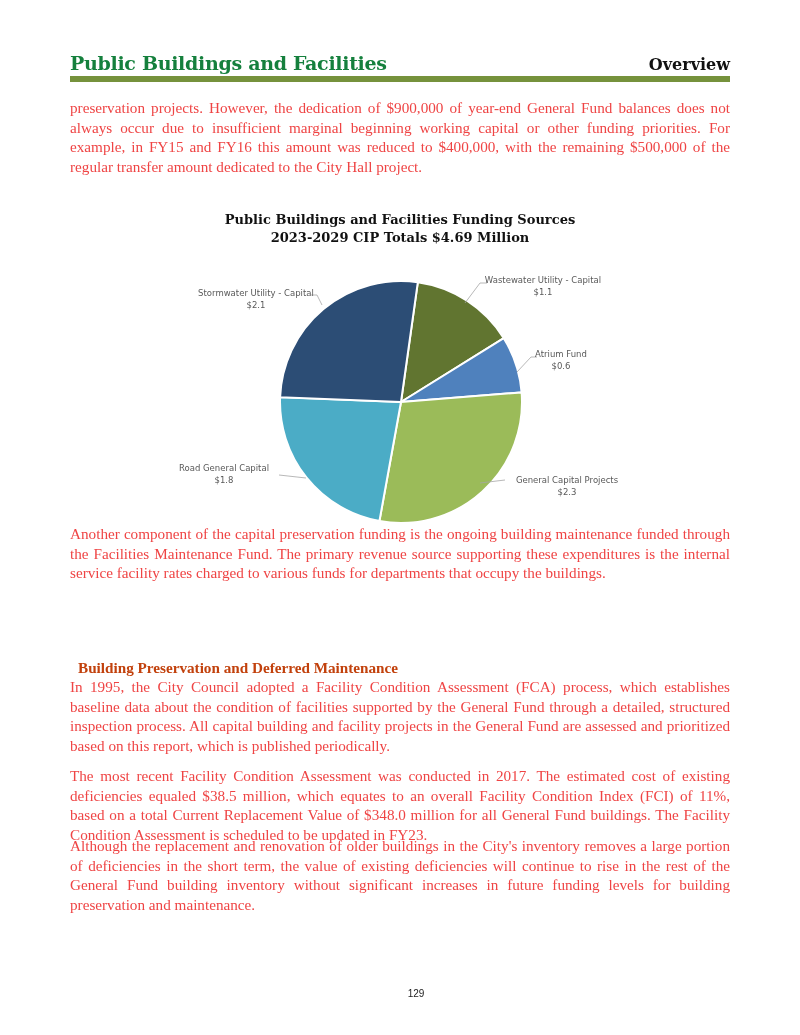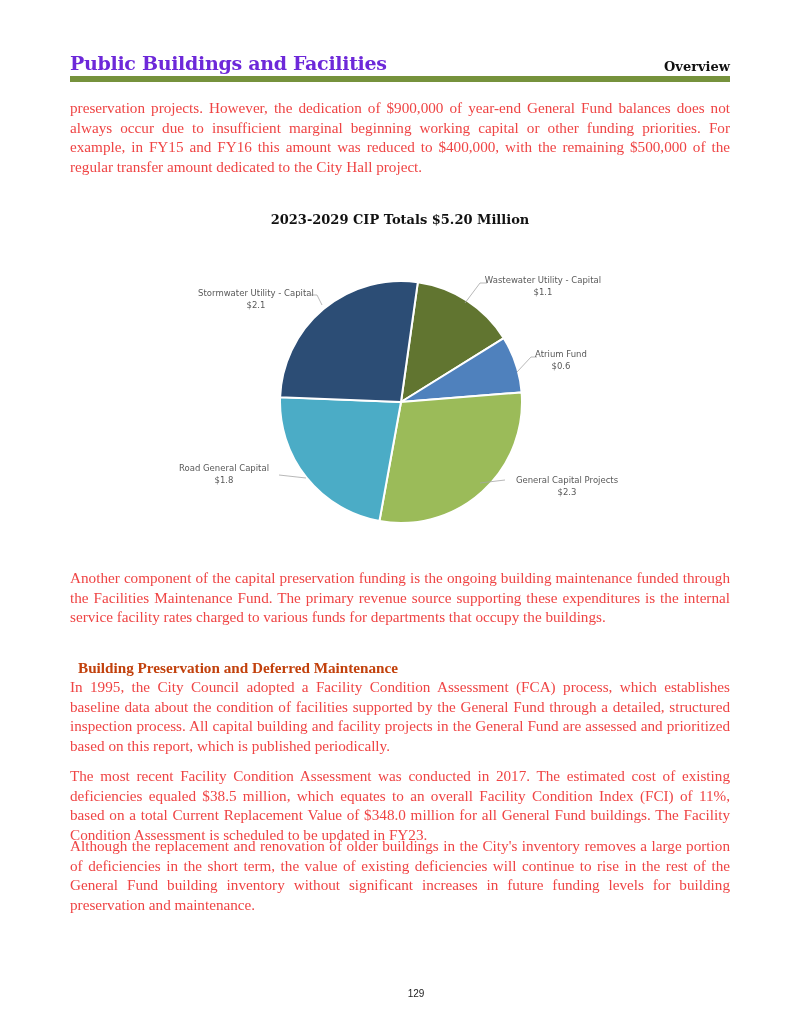--- a/index.html
+++ b/index.html
@@ -2,25 +2,25 @@
 <html><head>
 <meta charset="utf-8">
 <style>
   html, body { margin: 0; padding: 0; background: #ffffff; }
   body { width: 800px; height: 1035px; position: relative; overflow: hidden; }
   .header {
     position: absolute; left: 70px; top: 46px; width: 660px; height: 28px;
     display: flex; justify-content: space-between; align-items: flex-end;
   }
   .header-title {
-    font-family: "DejaVu Serif", serif; font-weight: bold; font-size: 19px; color: #6d28d9;
+    font-family: "DejaVu Serif", serif; font-weight: bold; font-size: 19px; color: #15803d;
     letter-spacing: -0.3px;
   }
   .header-section {
-    font-family: "DejaVu Serif", serif; font-weight: bold; font-size: 13px; color: #111;
+    font-family: "DejaVu Serif", serif; font-weight: bold; font-size: 16px; color: #111;
   }
   .header-rule {
     position: absolute; left: 70px; top: 76px; width: 660px; height: 6px; background: #76923c;
   }
   .para {
     position: absolute; left: 70px; width: 660px;
     font-family: "Liberation Serif", serif; font-size: 15.2px; line-height: 19.6px; color: #ef4444;
     text-align: justify; margin: 0;
   }
   .para.last-line-left { text-align-last: left; }
@@ -45,21 +45,22 @@
 
 <div class="header">
   <span class="header-title">Public Buildings and Facilities</span>
   <span class="header-section">Overview</span>
 </div>
 <div class="header-rule"></div>
 
 <p class="para last-line-left" style="top:98px">preservation projects. However, the dedication of $900,000 of year-end General Fund balances does not always occur due to insufficient marginal beginning working capital or other funding priorities. For example, in FY15 and FY16 this amount was reduced to $400,000, with the remaining $500,000 of the regular transfer amount dedicated to the City Hall project.</p>
 
 <div class="chart-title">
-  <div>2023-2029 CIP Totals $5.20 Million</div>
+  <div>Public Buildings and Facilities Funding Sources</div>
+  <div>2023-2029 CIP Totals $4.69 Million</div>
 </div>
 
 <svg id="pie" xmlns="http://www.w3.org/2000/svg">
     <path d="M401,402 L417.84,282.18 A121,121 0 0 1 503.76,338.11 Z" fill="#617530" stroke="#ffffff" stroke-width="2"></path>
     <polyline points="487,283 480,283 465,303" fill="none" stroke="#a6a6a6" stroke-width="0.8"></polyline>
     <text x="543" y="283" text-anchor="middle" class="slice-label">Wastewater Utility - Capital</text>
     <text x="543" y="295" text-anchor="middle" class="slice-label">$1.1</text>
     <path d="M401,402 L503.76,338.11 A121,121 0 0 1 521.62,392.44 Z" fill="#4f81bd" stroke="#ffffff" stroke-width="2"></path>
     <polyline points="537,357 531,357 517,372" fill="none" stroke="#a6a6a6" stroke-width="0.8"></polyline>
     <text x="561" y="357" text-anchor="middle" class="slice-label">Atrium Fund</text>
@@ -71,21 +72,21 @@
     <path d="M401,402 L379.41,521.06 A121,121 0 0 1 280.10,397.14 Z" fill="#4bacc6" stroke="#ffffff" stroke-width="2"></path>
     <polyline points="279,475 306,478" fill="none" stroke="#a6a6a6" stroke-width="0.8"></polyline>
     <text x="224" y="471" text-anchor="middle" class="slice-label">Road General Capital</text>
     <text x="224" y="483" text-anchor="middle" class="slice-label">$1.8</text>
     <path d="M401,402 L280.10,397.14 A121,121 0 0 1 417.84,282.18 Z" fill="#2c4d75" stroke="#ffffff" stroke-width="2"></path>
     <polyline points="311,295 317,295 322,305" fill="none" stroke="#a6a6a6" stroke-width="0.8"></polyline>
     <text x="256" y="296" text-anchor="middle" class="slice-label">Stormwater Utility - Capital</text>
     <text x="256" y="308" text-anchor="middle" class="slice-label">$2.1</text>
   </svg>
 
-<p class="para last-line-left" style="top:568px">Another component of the capital preservation funding is the ongoing building maintenance funded through the Facilities Maintenance Fund. The primary revenue source supporting these expenditures is the internal service facility rates charged to various funds for departments that occupy the buildings.</p>
+<p class="para last-line-left" style="top:524px">Another component of the capital preservation funding is the ongoing building maintenance funded through the Facilities Maintenance Fund. The primary revenue source supporting these expenditures is the internal service facility rates charged to various funds for departments that occupy the buildings.</p>
 
 <p class="subhead" style="top:651px">Building Preservation and Deferred Maintenance</p>
 
 <p class="para last-line-left" style="top:677px">In 1995, the City Council adopted a Facility Condition Assessment (FCA) process, which establishes baseline data about the condition of facilities supported by the General Fund through a detailed, structured inspection process. All capital building and facility projects in the General Fund are assessed and prioritized based on this report, which is published periodically.</p>
 
 <p class="para last-line-left" style="top:766px">The most recent Facility Condition Assessment was conducted in 2017. The estimated cost of existing deficiencies equaled $38.5 million, which equates to an overall Facility Condition Index (FCI) of 11%, based on a total Current Replacement Value of $348.0 million for all General Fund buildings. The Facility Condition Assessment is scheduled to be updated in FY23.</p>
 
 <p class="para last-line-left" style="top:836px">Although the replacement and renovation of older buildings in the City's inventory removes a large portion of deficiencies in the short term, the value of existing deficiencies will continue to rise in the rest of the General Fund building inventory without significant increases in future funding levels for building preservation and maintenance.</p>
 
 <div class="page-number">129</div>

